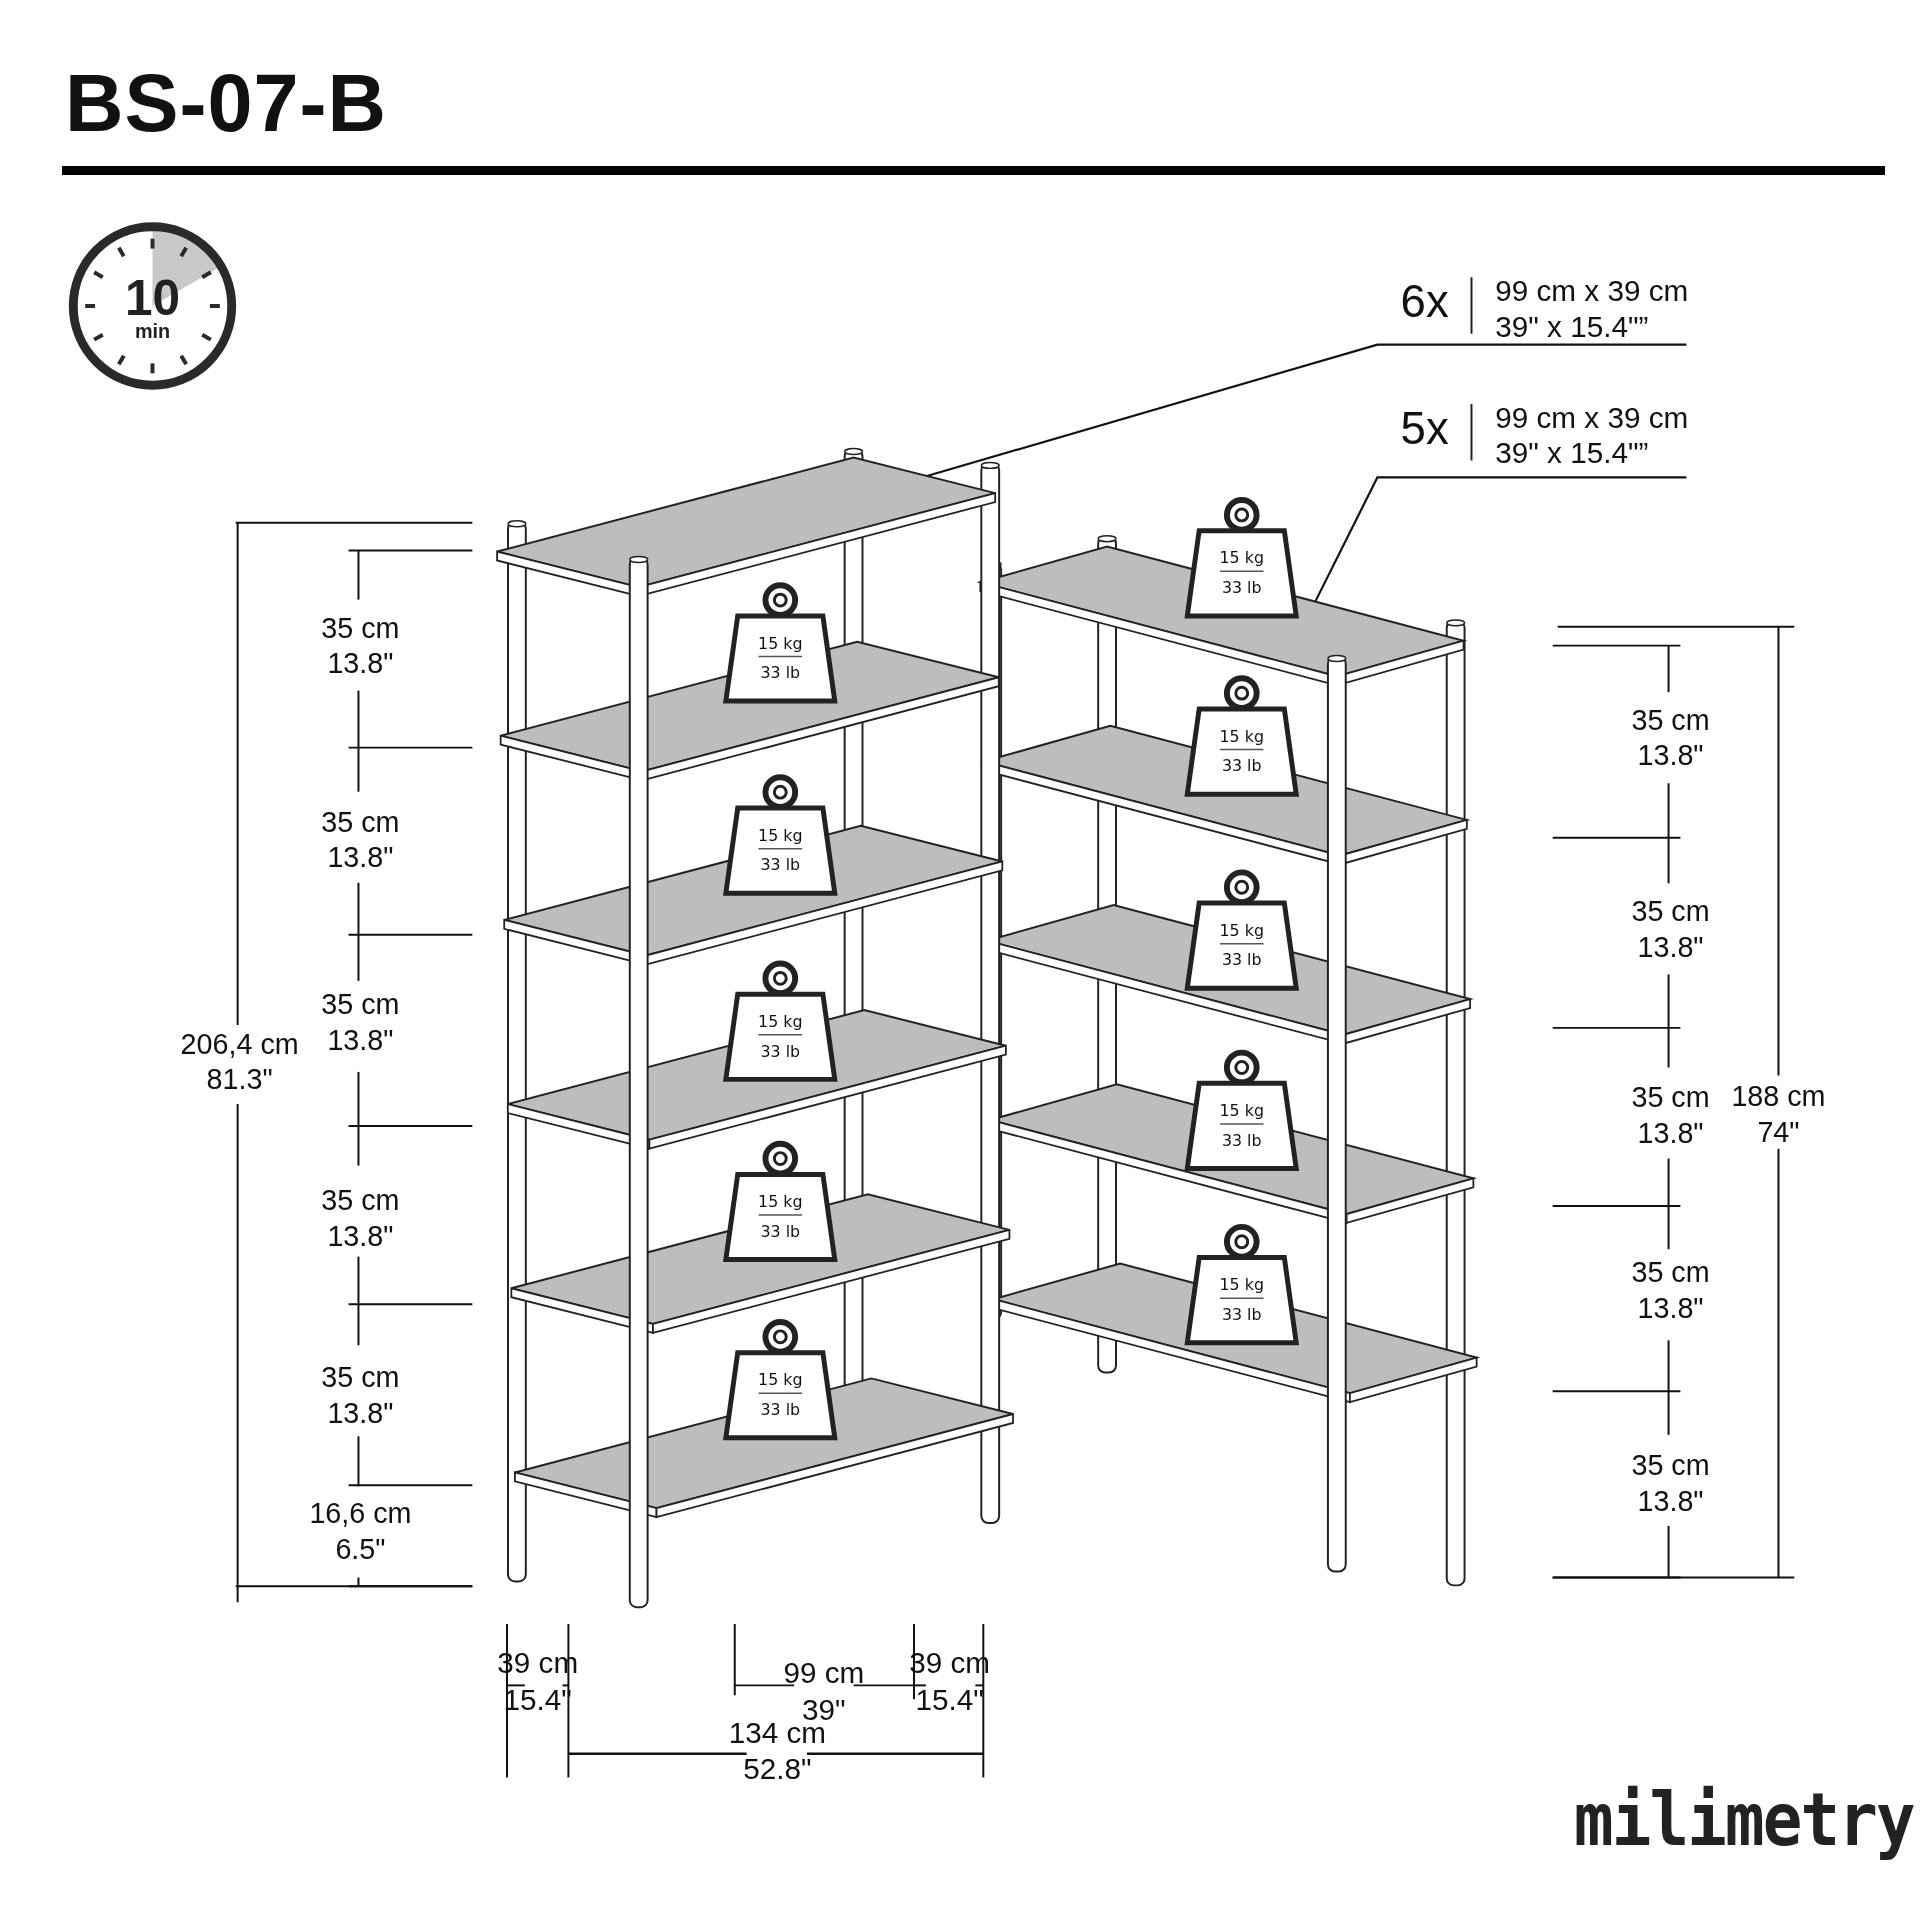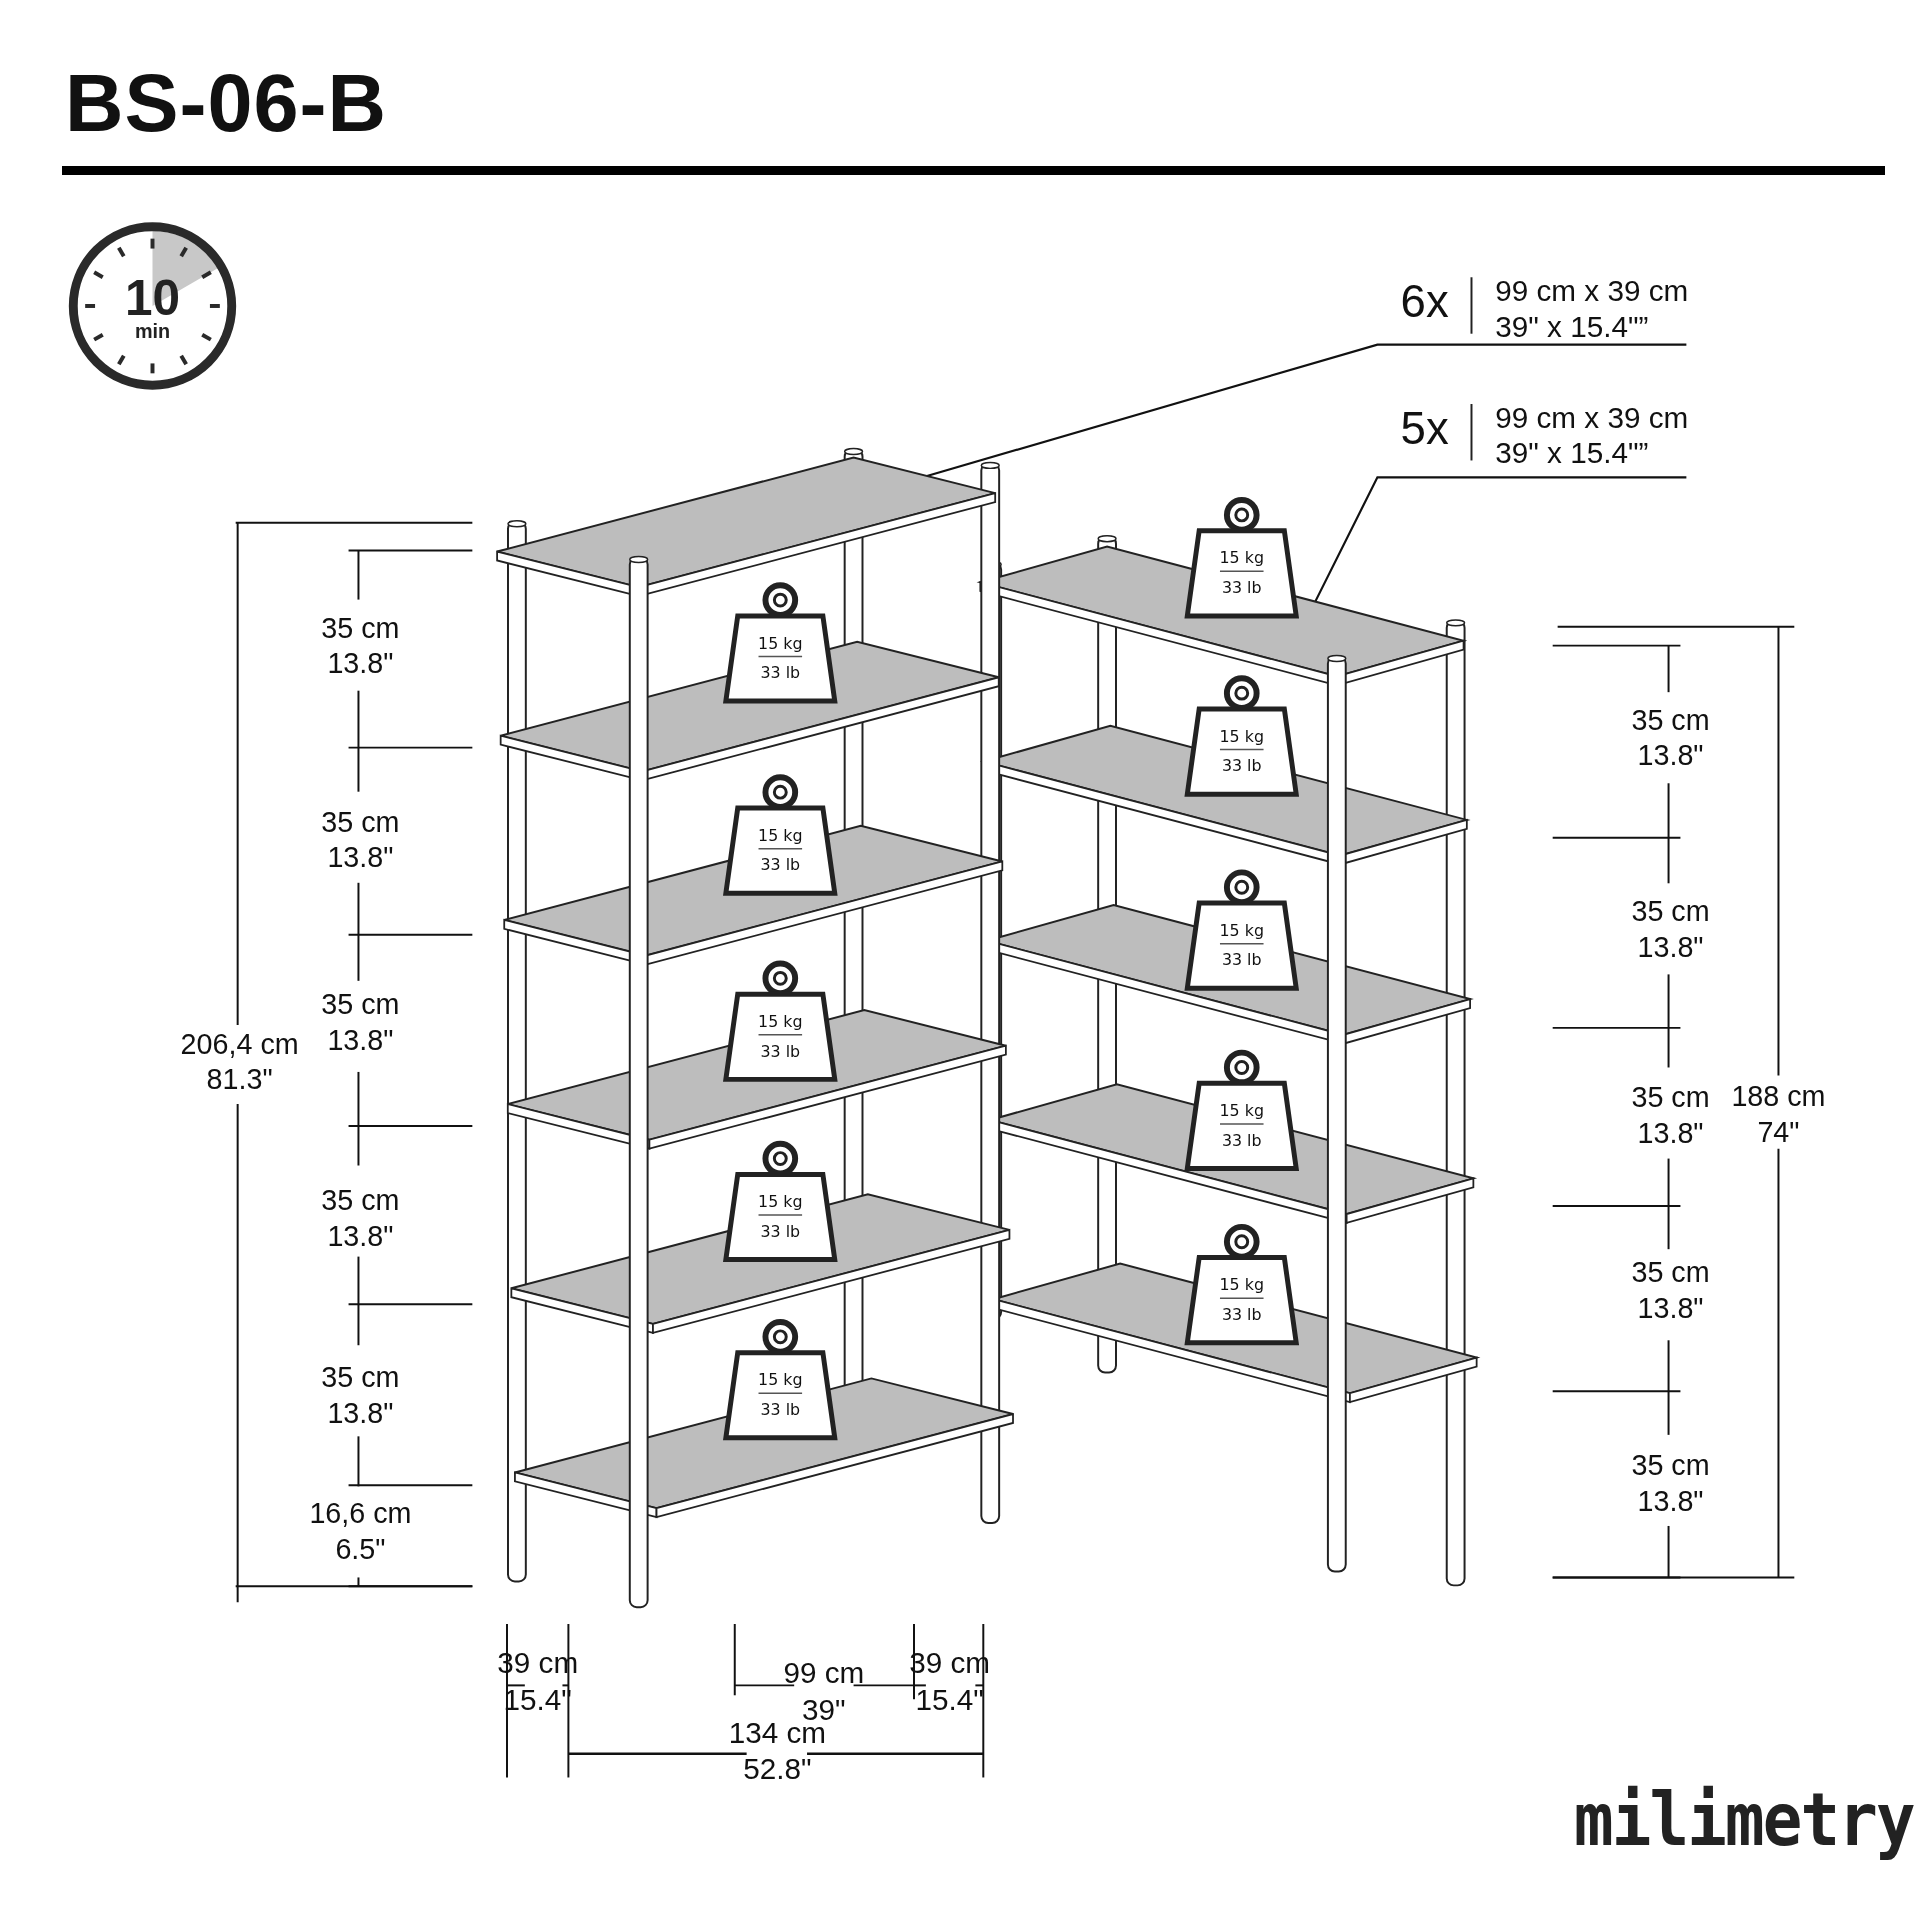--- a/index.html
+++ b/index.html
@@ -12,21 +12,21 @@
   .big { font-family:"Liberation Sans", sans-serif; font-size:46px; fill:#111; text-anchor:end; }
   .spec { font-family:"Liberation Sans", sans-serif; font-size:30px; fill:#111; }
   .wtxt { font-family:"DejaVu Sans", sans-serif; font-size:16px; fill:#111; text-anchor:middle; }
   .timer-num { font-family:"Liberation Sans", sans-serif; font-weight:bold; font-size:50px; fill:#222; text-anchor:middle; }
   .timer-min { font-family:"Liberation Sans", sans-serif; font-weight:bold; font-size:20px; fill:#222; text-anchor:middle; }
   #logo { position:absolute; left:1574px; top:1777px; font-family:"DejaVu Sans Mono", monospace; font-size:73px; font-weight:bold; color:#222; letter-spacing:-2px; transform:scaleX(0.9); transform-origin:left top; }
 </style>
 </head>
 <body>
 
-<h1 id="title">BS-06-B</h1>
+<h1 id="title">BS-07-B</h1>
 <div id="rule"></div>
 
 <svg id="drawing" width="1927" height="1927" viewBox="0 0 1946 1946">
 
   <g>
     <path id="timer-wedge" fill="#c8c8c8" d="M154,309 L154,233 A76,76 0 0 1 219.82588794539947,271.0137857085007 Z"></path>
     <circle cx="154" cy="309" r="80" fill="none" stroke="#2a2a2a" stroke-width="9"></circle>
     <g id="timer-ticks">
         <line x1="154" y1="251" x2="154" y2="241" stroke="#2a2a2a" stroke-width="4"></line>
         <line x1="183" y1="258.7705265805026" x2="188" y2="250.11027254265815" stroke="#2a2a2a" stroke-width="4"></line>

